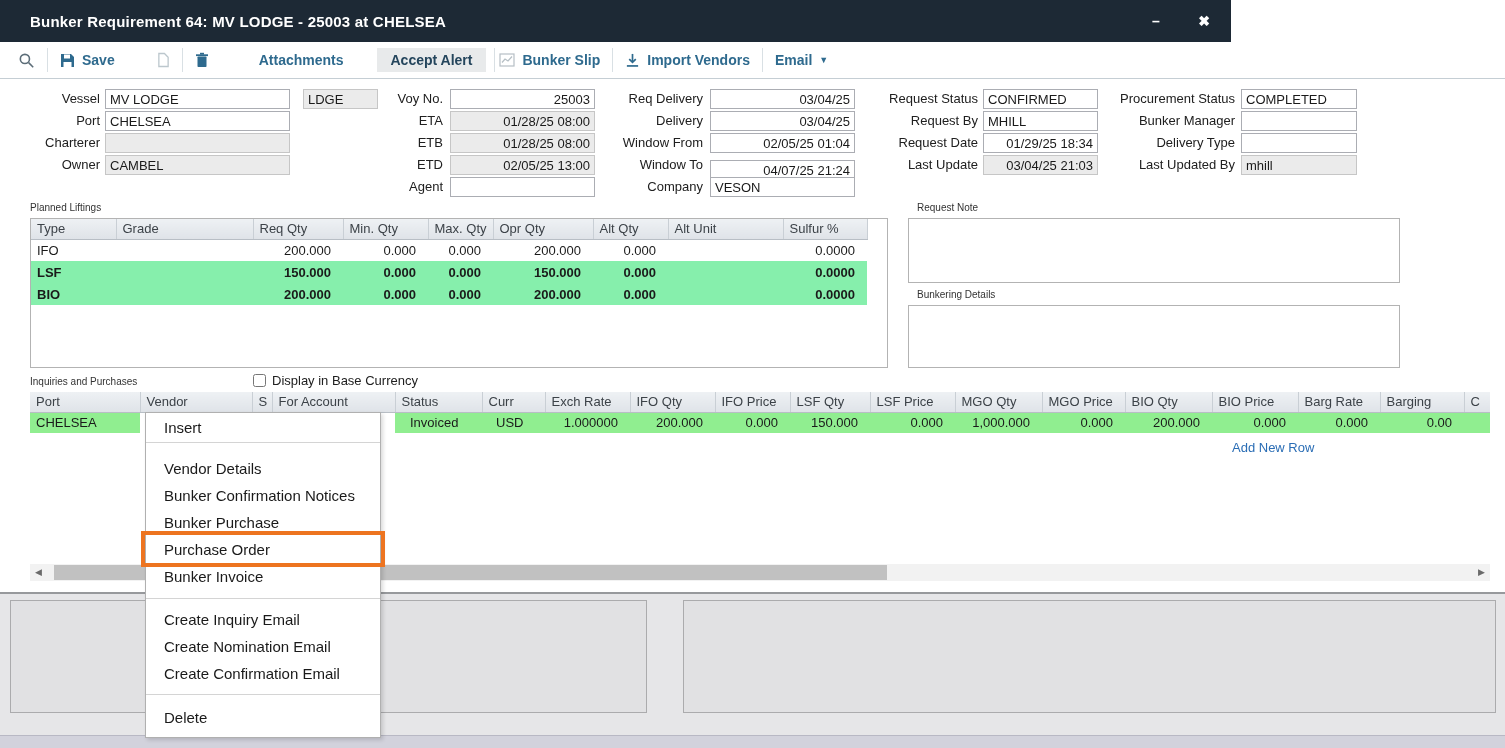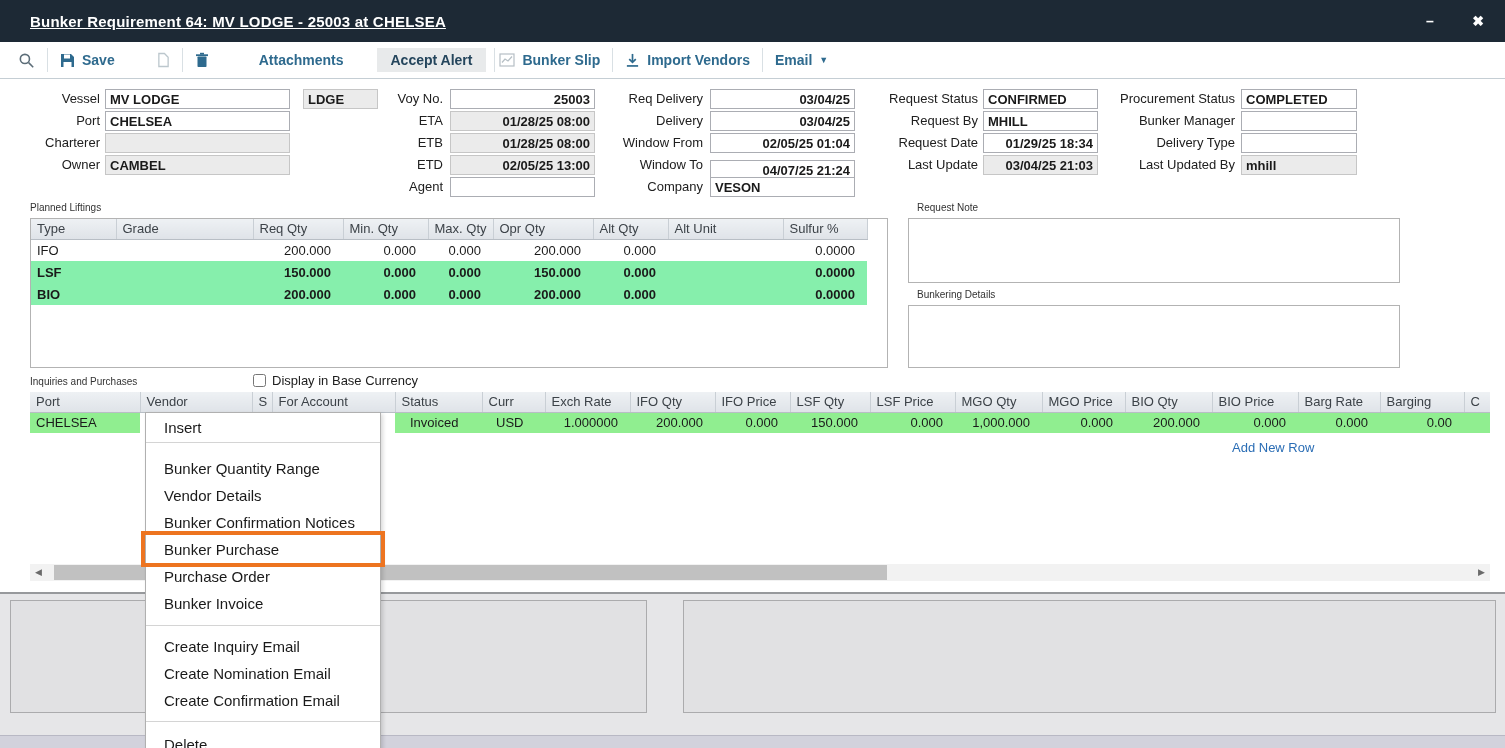--- a/index.html
+++ b/index.html
@@ -1,38 +1,38 @@
 <!DOCTYPE html>
 <html><head>
 <meta charset="utf-8">
 <style>
   * { margin:0; padding:0; box-sizing:border-box; }
   html,body { font-family:"Liberation Sans", sans-serif; }
   .app { position:relative; width:1505px; height:748px; background:#fff; overflow:hidden; }
 
   
-  .titlebar { position:absolute; left:0; top:0; width:1505px; height:42px; background:#1d2935; color:#fff;
-              display:flex; align-items:center;text-decoration:underline; }
+  .titlebar { position:absolute; left:0; top:0; width:1231px; height:42px; background:#1d2935; color:#fff;
+              display:flex; align-items:center; }
   .titlebar .title { margin-left:30px; font-size:15px; font-weight:bold; letter-spacing:.2px; }
   .win-controls { position:absolute; right:8px; top:0; height:42px; display:flex; align-items:center; gap:26px; padding-right:8px; }
   .win-btn { color:#fff; font-size:14px; font-weight:bold; cursor:pointer; width:22px; text-align:center; }
 
   
   .toolbar { position:absolute; left:0; top:42px; width:1505px; height:37px; background:#fff;
              border-bottom:1px solid #c5ced4; display:flex; align-items:center; font-size:14px; color:#2e6a8e; }
   .tb-item { display:flex; align-items:center; gap:7px; font-weight:600; cursor:pointer; white-space:nowrap; }
   .tb-sep { width:1px; height:24px; background:#d9e0e4; margin:0 12px; }
   .accept-alert { background:#e8eaeb; color:#24455c; padding:4px 14px; font-weight:700; }
 
   
   .content { position:absolute; left:0; top:79px; width:1505px; height:513px; background:#fff; }
   .content-bottom-line { position:absolute; left:0; top:592px; width:1505px; height:2px; background:#97999c; }
 
   .flabel { position:absolute; height:20px; line-height:20px; font-size:13px; color:#202020; text-align:right; }
-  .fld { position:absolute; height:20px; font-size:13px; color:#1a1a1a; border:1px solid #abadb3; background:#fff; padding:0 4px;font-weight:bold; }
+  .fld { position:absolute; height:20px; font-size:13px; color:#1a1a1a; border:1px solid #abadb3; background:#fff; padding:0 4px; }
   .fld.ro { background:#ebebeb; border-color:#c6c6c6; }
   .fld.rt { text-align:right; }
 
   .section-title { position:absolute; font-size:10px; color:#333; height:16px; line-height:16px; }
 
   
   .tbl-box { position:absolute; border:1px solid #b3b3b3; background:#fff; overflow:hidden; }
   table.grid { border-collapse:collapse; table-layout:fixed; font-size:13px; color:#1a1a1a; }
   table.grid th { background:linear-gradient(#eef1f4,#dfe3e8); border-right:1px solid #c9cfd5; border-bottom:1px solid #b8bec5;
                   font-weight:normal; color:#3c4248; text-align:left; padding:2px 6px; height:20px; overflow:hidden; white-space:nowrap; }
@@ -373,21 +373,20 @@
 
   <div class="lower">
     <div class="gray-panel" style="left:10px;width:637px"></div>
     <div class="gray-panel" style="left:683px;width:813px"></div>
     <div class="bottom-strip"></div>
   </div>
 
   <div class="ctx-menu">
     <div class="ctx-item first">Insert</div>
     <div class="ctx-sep s1"></div>
-    <div class="ctx-item">Bunker Quantity Range</div>
     <div class="ctx-item">Vendor Details</div>
     <div class="ctx-item">Bunker Confirmation Notices</div>
     <div class="ctx-item">Bunker Purchase</div>
     <div class="ctx-item">Purchase Order</div>
     <div class="ctx-item">Bunker Invoice</div>
     <div class="ctx-sep s2"></div>
     <div class="ctx-item">Create Inquiry Email</div>
     <div class="ctx-item">Create Nomination Email</div>
     <div class="ctx-item">Create Confirmation Email</div>
     <div class="ctx-sep s3"></div>

